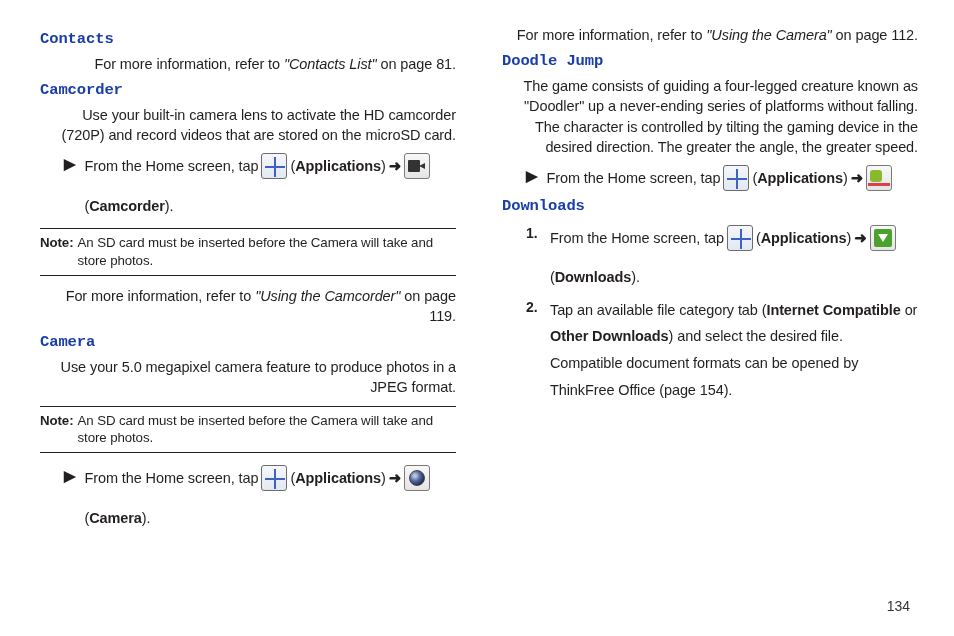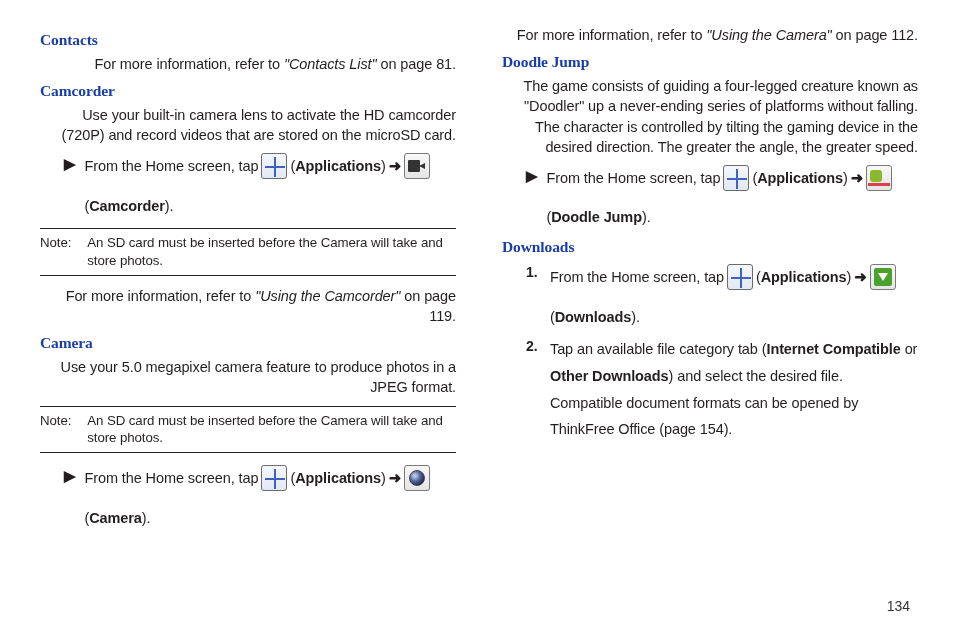--- a/index.html
+++ b/index.html
@@ -18,21 +18,21 @@
     height: 560px;
   }
   .col {
     flex: 1;
     font-size: 14.5px;
     line-height: 1.40;
     letter-spacing: -0.1px;
   }
   .col p { margin-bottom: 6px; text-align: right; }
   .heading {
-    font-family: Liberation Serif, serif;
+    font-family: Liberation Mono, monospace;
     font-weight: 900;
     color: #1a3ea8;
     font-size: 15.5px;
     margin-top: 4px;
     margin-bottom: 3px;
     letter-spacing: -0.1px;
   }
   .body-indent { margin-left: 9px; }
   .body { margin-left: 0; }
   .ref-italic { font-style: italic; }
@@ -131,21 +131,21 @@
   }
   .note-box {
     border-top: 1px solid #222;
     border-bottom: 1px solid #222;
     padding: 5px 0 5px 0;
     margin: 8px 0 10px 0;
     font-size: 13.3px;
     line-height: 1.35;
   }
   .note-box .note-body { display:flex; }
-  .note-label { font-weight: normal; margin-right:16px; }
+  .note-label { font-weight: bold; margin-right:4px; }
   .note-text { flex:1; }
   .footer {
     position: absolute;
     bottom: 22px;
     right: 44px;
     font-size: 13px;
     color: #333;
     display:flex;
     align-items:center;
     gap: 22px;
@@ -230,21 +230,20 @@
     <div class="step-row">
       <span class="step-marker">▶</span>
       <span class="step-line">
         <span>From the Home screen, tap</span>
         <span class="icon-apps"></span>
         <span>(<span class="bold">Applications</span>)</span>
         <span class="arrow">➜</span>
         <span class="icon-box">
             <span class="doodle-glyph"></span>
           </span>
-        <span>(<span class="bold">Doodle Jump</span>).</span>
       </span>
     </div>
 
     <div class="heading">Downloads</div>
 
     <div class="step-row">
       <span class="num-marker">1.</span>
       <span class="step-line">
         <span>From the Home screen, tap</span>
         <span class="icon-apps"></span>

